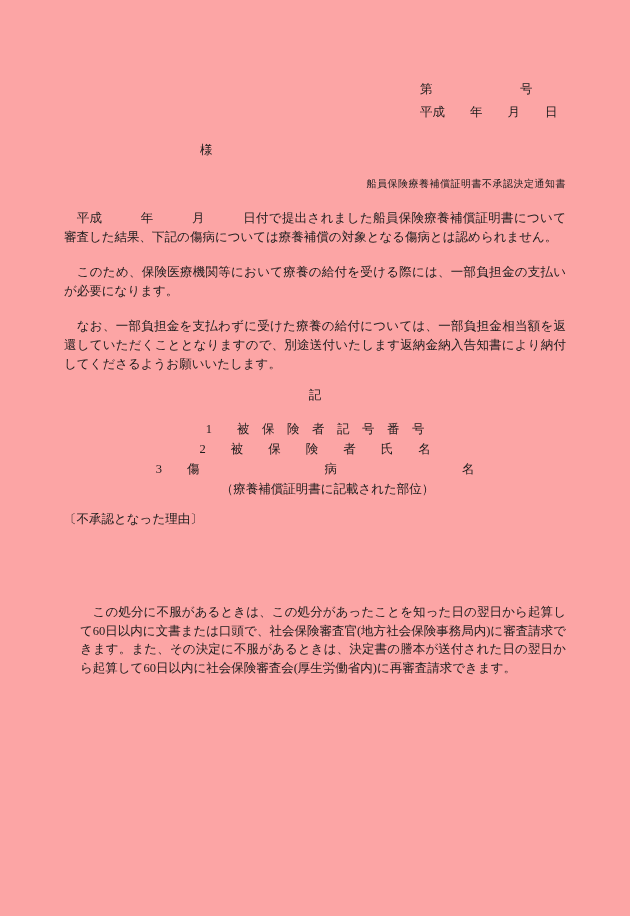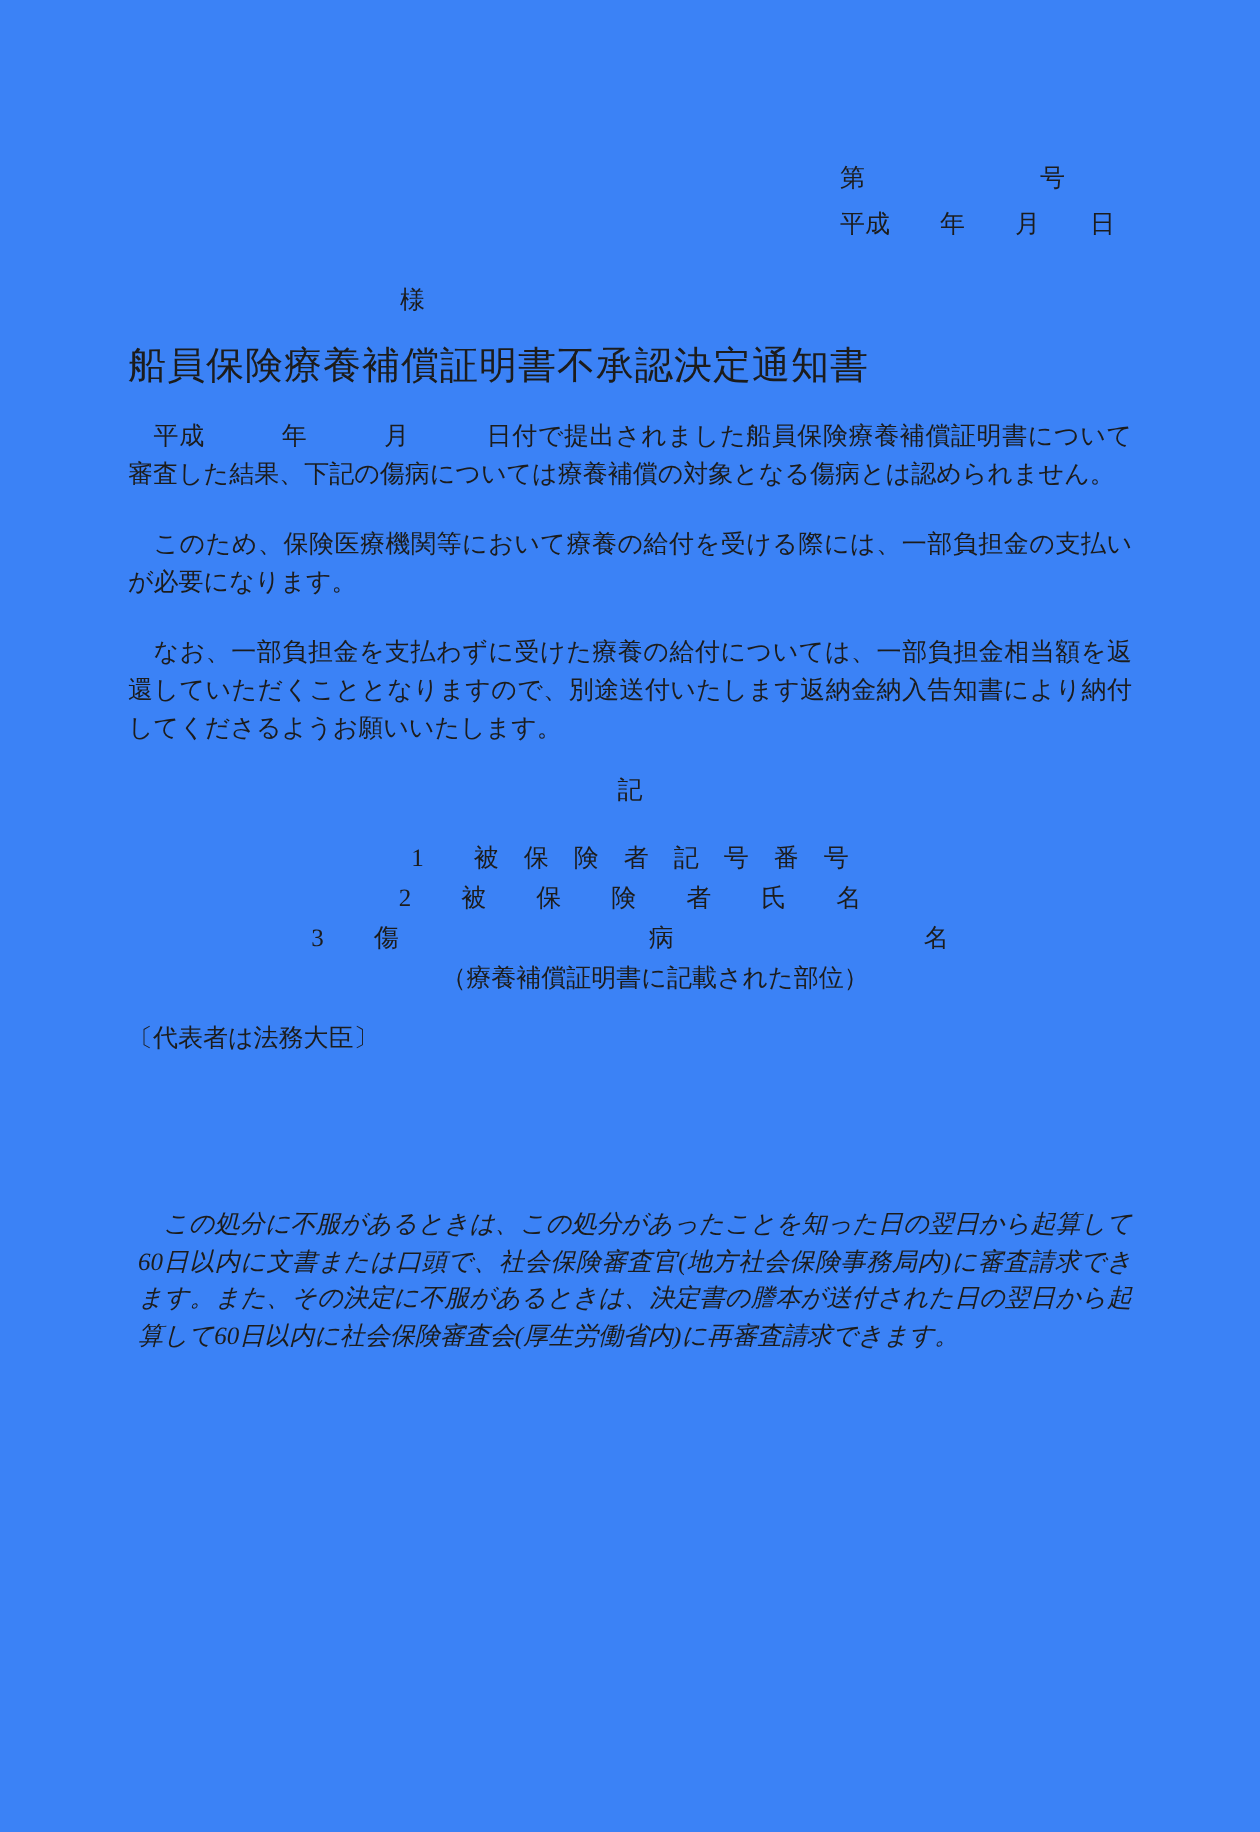--- a/index.html
+++ b/index.html
@@ -5,21 +5,21 @@
   html, body {
     margin: 0;
     padding: 0;
     background: #e8e8e8;
   }
   .page {
     width: 630px;
     height: 916px;
     margin: 0 auto;
     box-sizing: border-box;
-    background: #3b82f6;
+    background: #fca5a5;
     color: #1c1c1c;
     font-family: "Liberation Serif", "DejaVu Serif", serif;
     font-size: 12.5px;
     padding: 78px 64px 40px 64px;
     position: relative;
     overflow: hidden;
   }
   .header-right {
     margin-left: 356px;
     line-height: 23px;
@@ -32,22 +32,22 @@
   }
   .issuer {
     margin-top: 40px;
     text-align: right;
     padding-right: 24px;
     line-height: 20px;
     letter-spacing: 1px;
   }
   .doc-title {
     margin-top: 14px;
-    text-align: left;
-    font-size: 19px;
+    text-align: right;
+    font-size: 10px;
     letter-spacing: 0.5px;
     line-height: 20px;
   }
   .body-block {
     margin-top: 12px;
   }
   .body-p {
     margin: 16px 0 10px 0;
     line-height: 19px;
     text-align: justify;
@@ -67,24 +67,23 @@
     text-align: center;
   }
   .reason-heading {
     margin-top: 10px;
     line-height: 20px;
   }
   .appeal-block {
     margin-top: 74px;
   }
   .appeal-p {
-    margin: 0 0 4px 5px;
+    margin: 0 0 4px 16px;
     line-height: 18.5px;
     text-align: justify;
-    font-style: italic;
   }
 </style>
 </head>
 <body>
 
 <div class="page">
 
   <div class="header-right">
     <div>第　　　　　　　号</div>
     <div>平成　　年　　月　　日</div>
@@ -103,19 +102,19 @@
 
   <div class="record-heading">記</div>
 
   <div class="record-list">
     <div class="record-line">1　　被　保　険　者　記　号　番　号</div>
     <div class="record-line">2　　被　　保　　険　　者　　氏　　名</div>
     <div class="record-line">3　　傷　　　　　　　　　　病　　　　　　　　　　名</div>
     <div class="record-line">　　（療養補償証明書に記載された部位）</div>
   </div>
 
-  <div class="reason-heading">〔代表者は法務大臣〕</div>
+  <div class="reason-heading">〔不承認となった理由〕</div>
 
   <div class="appeal-block">
     <p class="appeal-p">　この処分に不服があるときは、この処分があったことを知った日の翌日から起算して60日以内に文書または口頭で、社会保険審査官(地方社会保険事務局内)に審査請求できます。また、その決定に不服があるときは、決定書の謄本が送付された日の翌日から起算して60日以内に社会保険審査会(厚生労働省内)に再審査請求できます。</p>
   </div>
 
 </div>
 
 </body></html>

